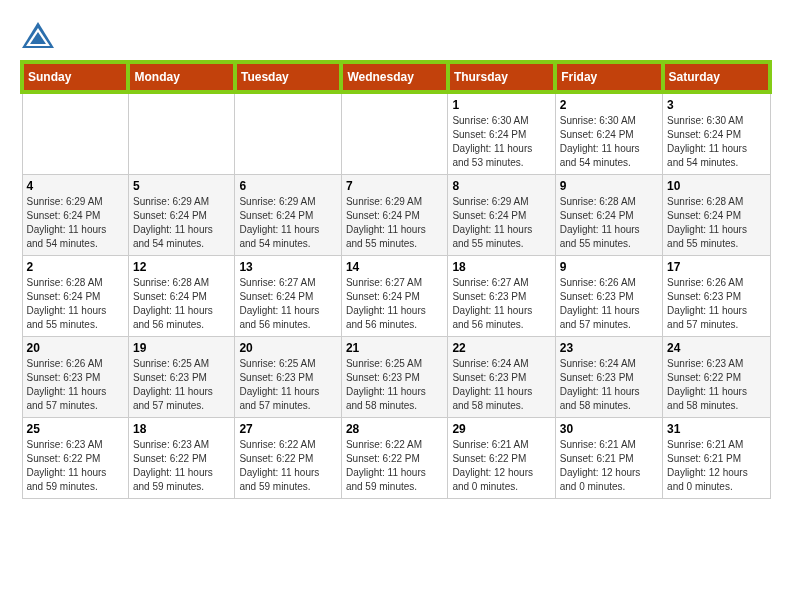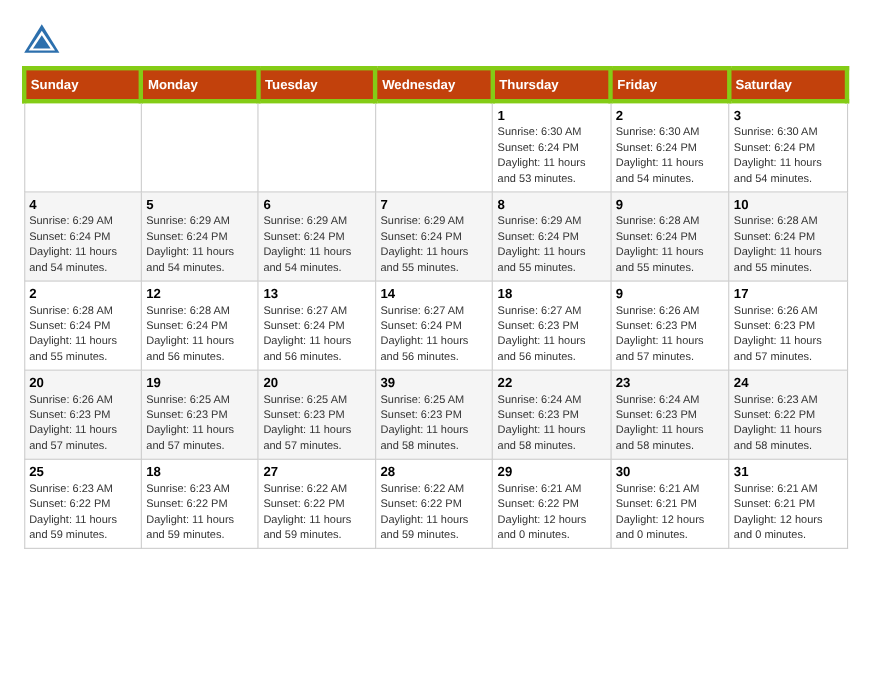--- a/index.html
+++ b/index.html
@@ -270,21 +270,21 @@
 and 57 minutes.</div>
         </td>
         <td>
           <span class="day-num">20</span>
           <div class="day-info" style="white-space: pre-line;">Sunrise: 6:25 AM
 Sunset: 6:23 PM
 Daylight: 11 hours
 and 57 minutes.</div>
         </td>
         <td>
-          <span class="day-num">39</span>
+          <span class="day-num">21</span>
           <div class="day-info" style="white-space: pre-line;">Sunrise: 6:25 AM
 Sunset: 6:23 PM
 Daylight: 11 hours
 and 58 minutes.</div>
         </td>
         <td>
           <span class="day-num">22</span>
           <div class="day-info" style="white-space: pre-line;">Sunrise: 6:24 AM
 Sunset: 6:23 PM
 Daylight: 11 hours

